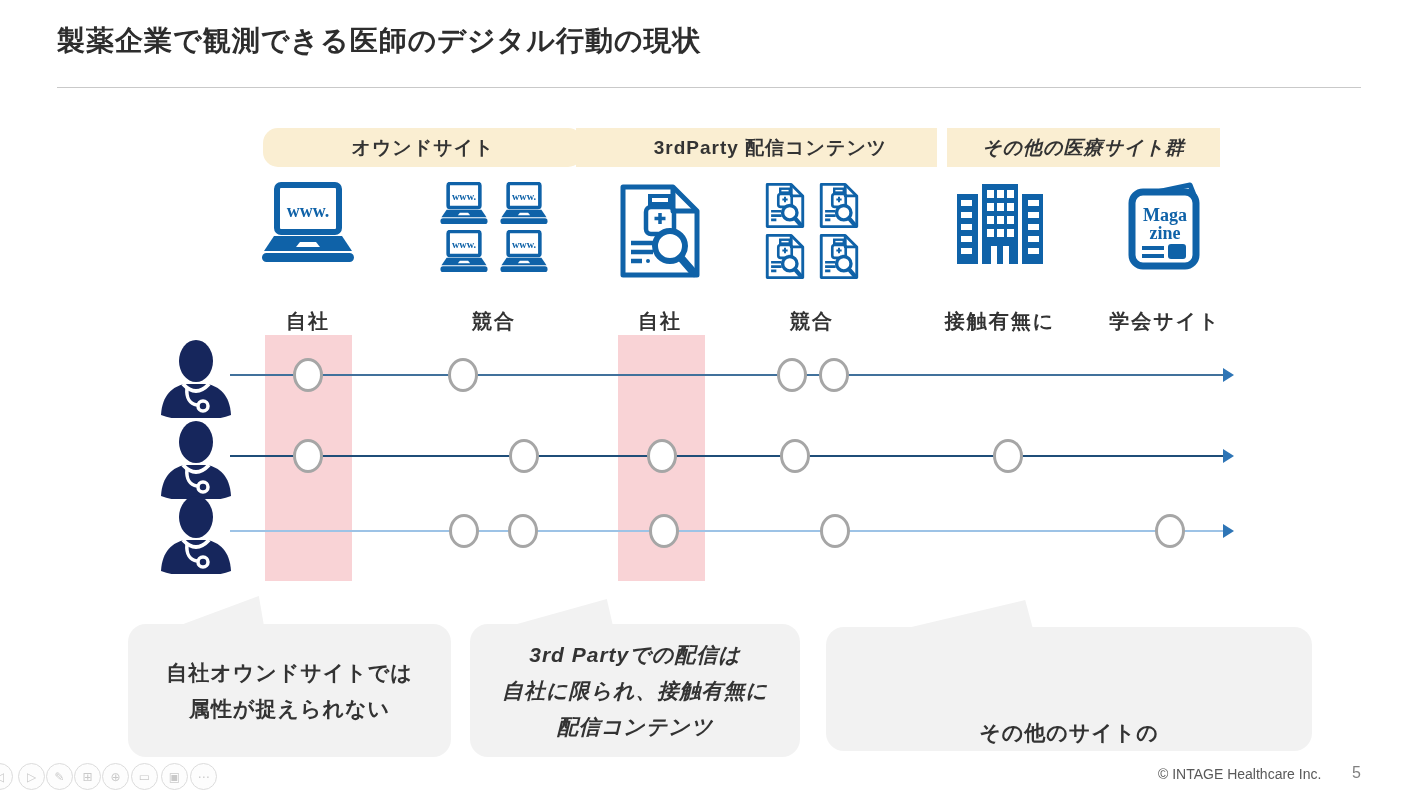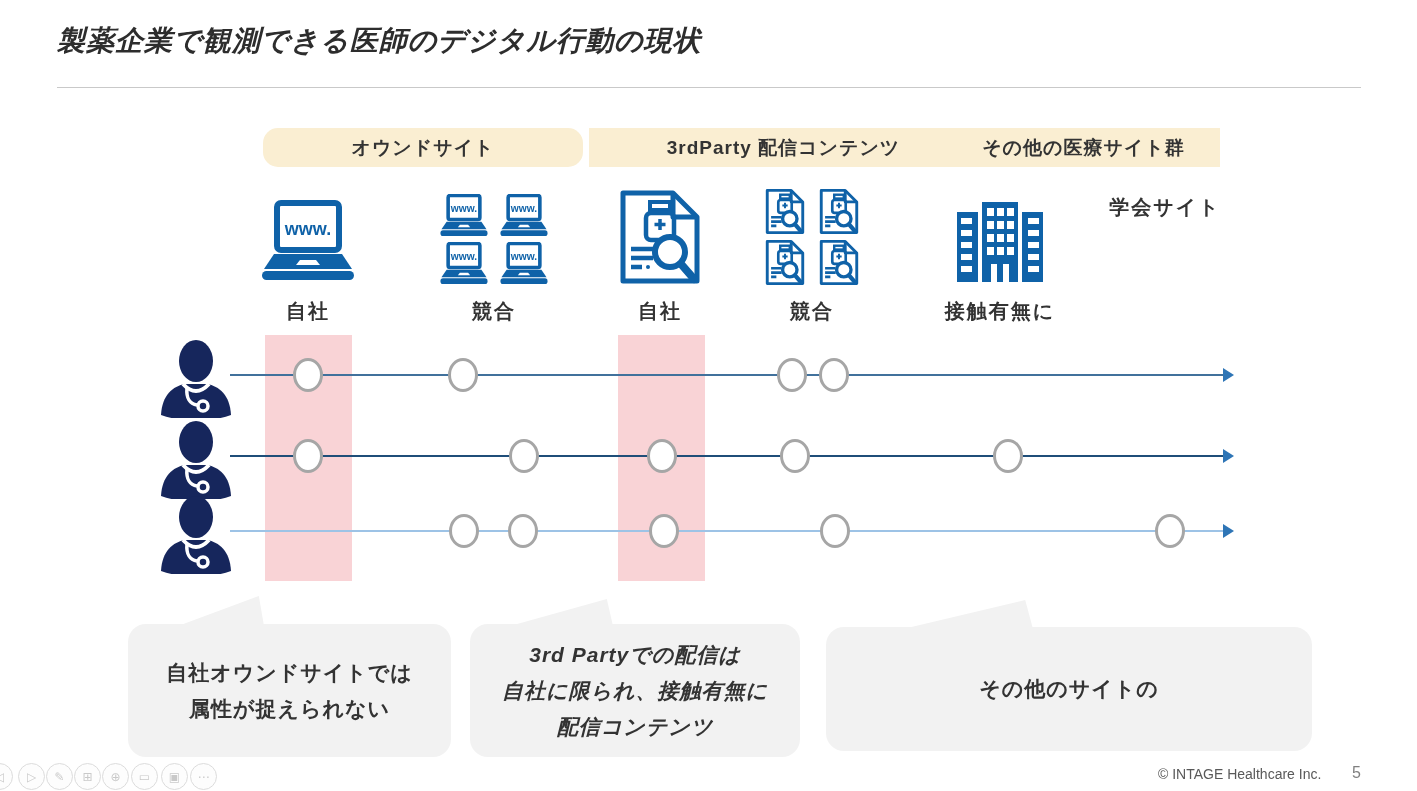--- a/index.html
+++ b/index.html
@@ -3,33 +3,33 @@
 <meta charset="utf-8">
 <style>
   html,body{margin:0;padding:0;}
   body{
     width:1417px;height:791px;position:relative;overflow:hidden;
     background:#ffffff;font-family:"Liberation Sans","DejaVu Sans",sans-serif;
   }
   .abs{position:absolute;}
   
   .page-title{
-    left:57px;top:22px;font-size:28px;font-weight:bold;color:#2d2d2d;letter-spacing:1px;font-style:italic;
+    left:57px;top:22px;font-size:28px;font-weight:bold;color:#2d2d2d;letter-spacing:1px;
   }
   .title-divider{left:57px;top:87px;width:1304px;height:1px;background:#c9c9c9;}
   
   .cat-header{
     top:128px;height:39px;background:#faeed2;color:#333;font-size:19px;font-weight:bold;
     display:flex;align-items:center;justify-content:center;letter-spacing:1px;
   }
   
   .source-group{top:182px;text-align:center;}
-  .icon-box{height:104px;display:flex;align-items:flex-end;justify-content:center;}
+  .icon-box{height:104px;display:flex;align-items:flex-start;justify-content:center;font-family:Liberation Serif, serif;}
   .icon-grid{display:flex;flex-wrap:wrap;justify-content:center;gap:4px 10px;}
-  .src-label{margin-top:12px;font-size:20px;font-weight:bold;color:#333;letter-spacing:2px;}
+  .src-label{margin-top:22px;font-size:20px;font-weight:bold;color:#333;letter-spacing:2px;}
   
   #timeline-layer .band{position:absolute;z-index:1;}
   #timeline-layer .tline{position:absolute;height:2px;z-index:2;}
   #timeline-layer .arrowhead{
     position:absolute;width:0;height:0;z-index:2;
     border-top:7px solid transparent;border-bottom:7px solid transparent;border-left:11px solid #2e75b6;
   }
   #timeline-layer .touchpoint{
     position:absolute;width:30px;height:34px;background:#fff;border:3px solid #a6a6a6;
     border-radius:50%;z-index:3;box-sizing:border-box;
@@ -53,24 +53,24 @@
 </style>
 </head>
 <body>
 
 <div class="abs page-title">製薬企業で観測できる医師のデジタル行動の現状</div>
 <div class="abs title-divider"></div>
 
 <div class="abs cat-header" style="left:263px;width:320px;border-radius:15px;">
     <span>オウンドサイト</span>
   </div>
-<div class="abs cat-header" style="left:589px;width:333px;padding-left:28px;">
+<div class="abs cat-header" style="left:576px;width:333px;padding-left:28px;">
     <span>3rdParty 配信コンテンツ</span>
   </div>
-<div class="abs cat-header" style="left:947px;width:273px;">
+<div class="abs cat-header" style="left:947px;width:273px;font-style:italic;">
     <span>その他の医療サイト群</span>
   </div>
 
 <div class="abs source-group" style="left:248px;width:120px;">
   <div class="icon-box">
     <svg width="92" height="86" viewBox="0 0 92 86">
       <rect x="15" y="3" width="62" height="47" rx="4" fill="#fff" stroke="#0f62a8" stroke-width="6"></rect>
       <text x="46" y="35" font-size="18" font-weight="bold" fill="#0f62a8" text-anchor="middle">www.</text>
       <path d="M12 54 L80 54 L90 69 L2 69 Z" fill="#0f62a8"></path>
       <path d="M38 60 L54 60 L58 65 L34 65 Z" fill="#fff"></path>
@@ -216,20 +216,30 @@
           <rect x="56" y="47" width="7" height="8"></rect>
         <rect x="40" y="64" width="6" height="18"></rect>
           <rect x="52" y="64" width="6" height="18"></rect>
       </g>
     </svg>
   </div>
   <div class="src-label">接触有無に</div>
 </div>
 
 <div class="abs source-group" style="left:1090px;width:150px;">
+  <div class="icon-box">
+    <svg width="78" height="90" viewBox="0 0 78 90">
+      <path d="M12 14 L64 3 L70 18" fill="#fff" stroke="#0f62a8" stroke-width="5" stroke-linejoin="round"></path>
+      <rect x="6" y="10" width="64" height="74" rx="11" fill="#fff" stroke="#0f62a8" stroke-width="7"></rect>
+      <text x="39" y="39" font-size="18" font-weight="bold" fill="#0f62a8" text-anchor="middle">Maga</text>
+      <text x="39" y="57" font-size="18" font-weight="bold" fill="#0f62a8" text-anchor="middle">zine</text>
+      <path d="M16 66 h22 M16 74 h22" stroke="#0f62a8" stroke-width="4"></path>
+      <rect x="42" y="62" width="18" height="15" rx="3" fill="#0f62a8"></rect>
+    </svg>
+  </div>
   <div class="src-label">学会サイト</div>
 </div>
 
 <div id="timeline-layer">
     <div class="band" style="left: 265px; top: 335px; width: 87px; height: 246px; background: rgb(249, 211, 214);"></div>
     <div class="band" style="left: 618px; top: 335px; width: 87px; height: 246px; background: rgb(249, 211, 214);"></div>
     <div class="tline" style="left: 230px; top: 374px; width: 994px; background: rgb(65, 113, 156);"></div>
     <div class="arrowhead" style="left: 1223px; top: 368px; border-left-color: rgb(46, 117, 182);"></div>
     <div class="touchpoint" style="left: 293px; top: 358px; border-color: rgb(166, 166, 166);"></div>
     <div class="touchpoint" style="left: 448px; top: 358px; border-color: rgb(166, 166, 166);"></div>
@@ -286,21 +296,21 @@
 </div>
 
 <div class="abs callout-tail" style="left:510px;top:599px;width:103px;height:27px;"></div>
 <div class="abs callout" style="left:470px;top:624px;width:330px;height:133px;font-style:italic;">
   <div class="cl-line">3rd Partyでの配信は</div>
   <div class="cl-line">自社に限られ、接触有無に</div>
   <div class="cl-line">配信コンテンツ</div>
 </div>
 
 <div class="abs callout-tail" style="left:903px;top:600px;width:130px;height:29px;"></div>
-<div class="abs callout" style="left:826px;top:627px;width:486px;height:124px;">
+<div class="abs callout" style="left:826px;top:627px;width:486px;height:124px;justify-content:flex-end;">
   <div class="cl-line">その他のサイトの</div>
 </div>
 
 <div class="abs footer-copyright">© INTAGE Healthcare Inc.</div>
 <div class="abs page-number">5</div>
 
 <div id="toolbar">
     <div class="tb-btn" style="left: -14px; top: 763px;">◁</div>
     <div class="tb-btn" style="left: 18px; top: 763px;">▷</div>
     <div class="tb-btn" style="left: 46px; top: 763px;">✎</div>

